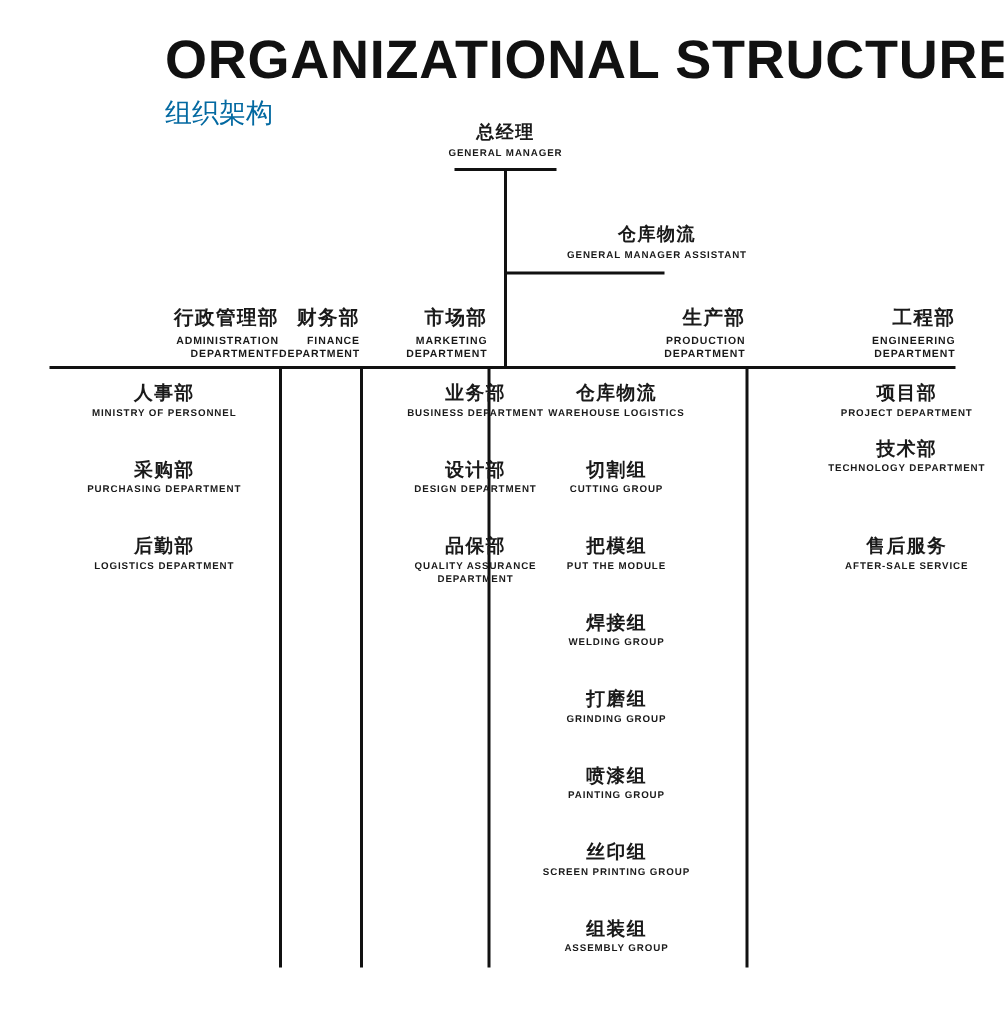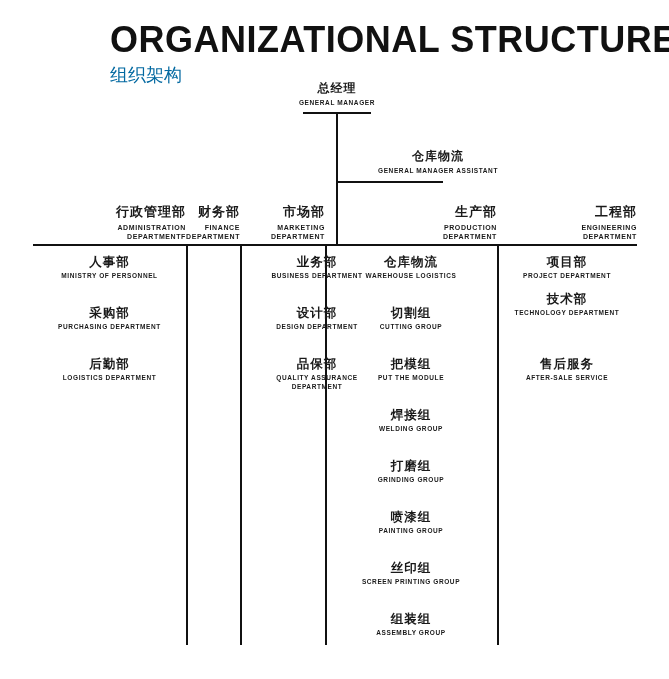--- a/index.html
+++ b/index.html
@@ -258,21 +258,21 @@
       </div>
       <div class="sub-item" style="top: 306px;">
         <div class="node-cn">丝印组</div>
         <div class="node-en">SCREEN PRINTING GROUP</div>
       </div>
       <div class="sub-item" style="top: 357px;">
         <div class="node-cn">组装组</div>
         <div class="node-en">ASSEMBLY GROUP</div>
       </div>
     </div>
-    <div class="sub-col" style="left: 497px; width: 140px; height: 390px;">
+    <div class="sub-col" style="left: 497px; width: 140px; height: 390px; padding-left: 25px;">
       <div class="sub-item" style="top: 0px;">
         <div class="node-cn">项目部</div>
         <div class="node-en">PROJECT DEPARTMENT</div>
       </div>
       <div class="sub-item" style="top: 37px;">
         <div class="node-cn">技术部</div>
         <div class="node-en">TECHNOLOGY DEPARTMENT</div>
       </div>
       <div class="sub-item" style="top: 102px;">
         <div class="node-cn">售后服务</div>

